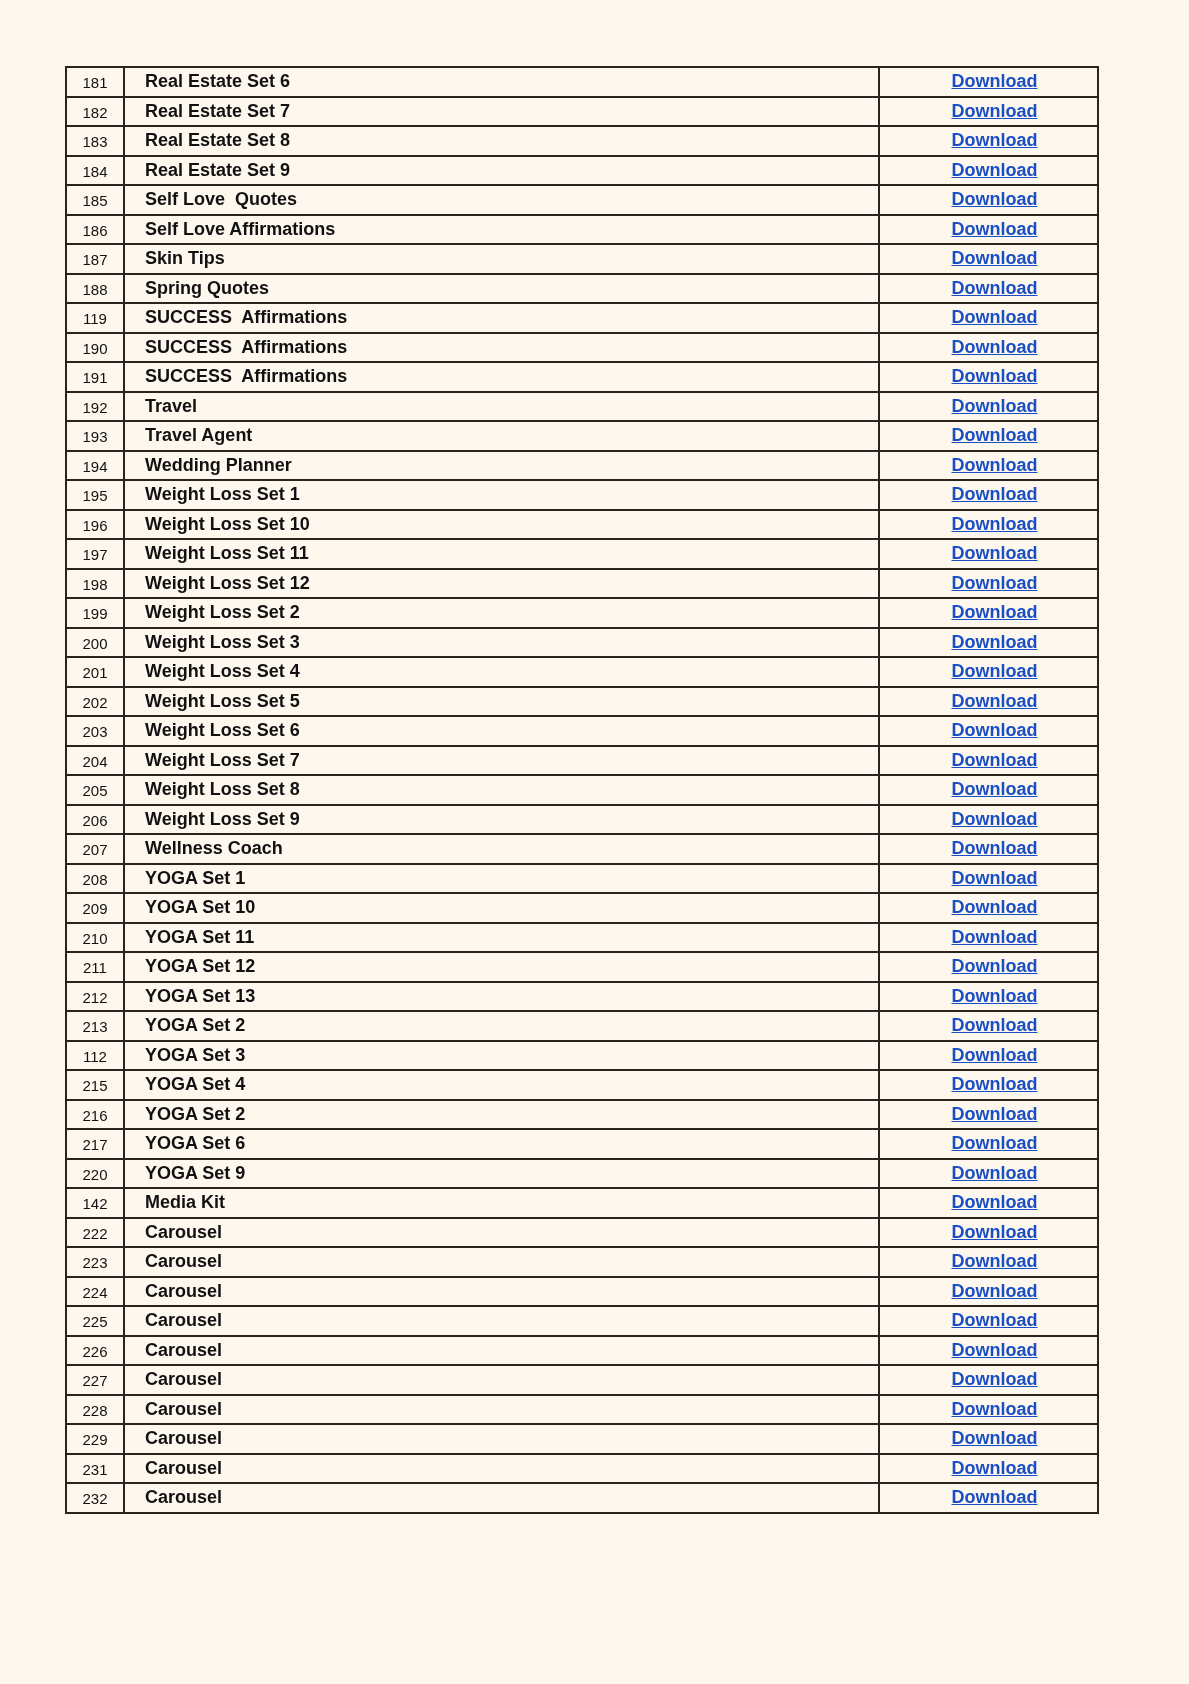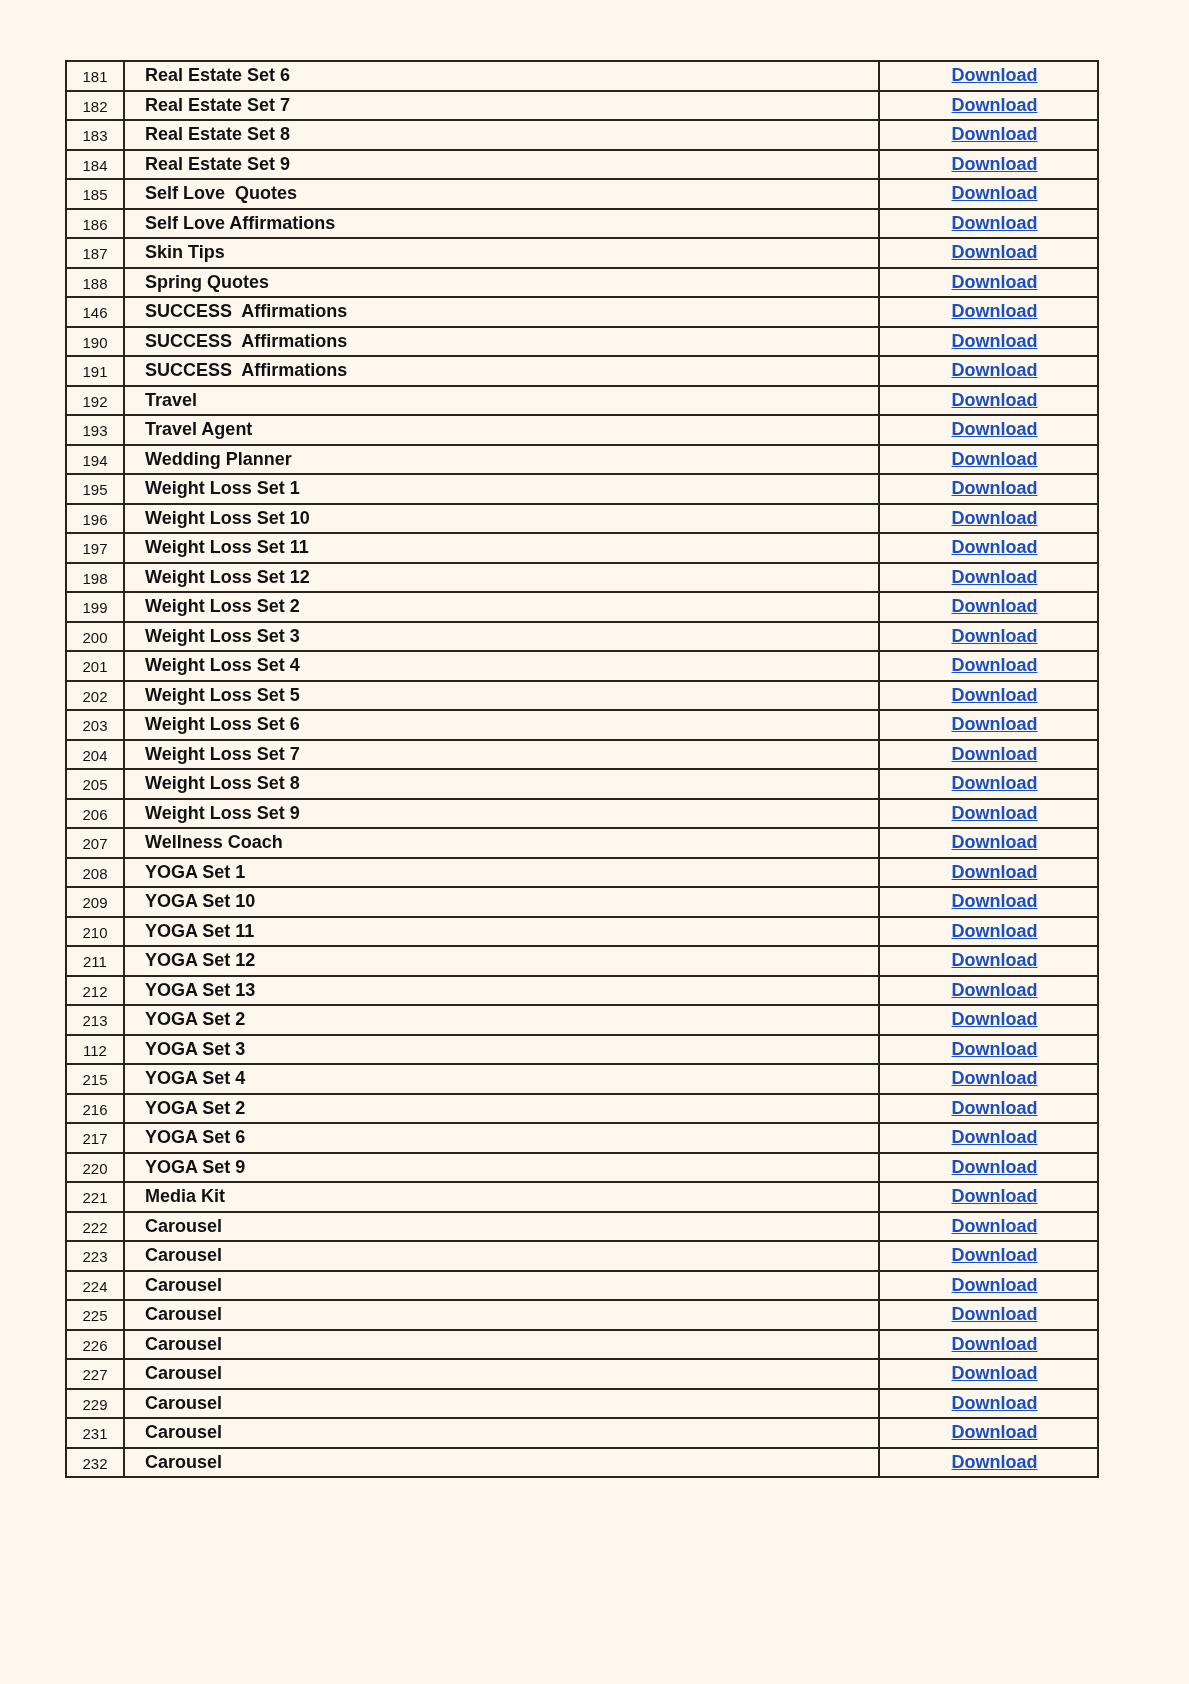--- a/index.html
+++ b/index.html
@@ -4,21 +4,21 @@
 <style>
   html, body { margin: 0; padding: 0; }
   body {
     width: 1189px; height: 1684px;
     background: #fdf7ee;
     position: relative;
     font-family: "Liberation Sans", sans-serif;
   }
   table {
     position: absolute;
-    left: 65px; top: 60px;
+    left: 65px; top: 66px;
     width: 1034px;
     border-collapse: collapse;
     table-layout: fixed;
   }
   td {
     border: 2px solid #2a2420;
     height: 25.5px;
     padding: 0;
     line-height: 25px;
     overflow: hidden;
@@ -70,21 +70,21 @@
         <td class="num">187</td>
         <td class="title">Skin Tips</td>
         <td class="link"><a href="#">Download</a></td>
       </tr>
       <tr>
         <td class="num">188</td>
         <td class="title">Spring Quotes</td>
         <td class="link"><a href="#">Download</a></td>
       </tr>
       <tr>
-        <td class="num">146</td>
+        <td class="num">119</td>
         <td class="title">SUCCESS  Affirmations</td>
         <td class="link"><a href="#">Download</a></td>
       </tr>
       <tr>
         <td class="num">190</td>
         <td class="title">SUCCESS  Affirmations</td>
         <td class="link"><a href="#">Download</a></td>
       </tr>
       <tr>
         <td class="num">191</td>
@@ -220,21 +220,21 @@
         <td class="num">217</td>
         <td class="title">YOGA Set 6</td>
         <td class="link"><a href="#">Download</a></td>
       </tr>
       <tr>
         <td class="num">220</td>
         <td class="title">YOGA Set 9</td>
         <td class="link"><a href="#">Download</a></td>
       </tr>
       <tr>
-        <td class="num">221</td>
+        <td class="num">142</td>
         <td class="title">Media Kit</td>
         <td class="link"><a href="#">Download</a></td>
       </tr>
       <tr>
         <td class="num">222</td>
         <td class="title">Carousel</td>
         <td class="link"><a href="#">Download</a></td>
       </tr>
       <tr>
         <td class="num">223</td>
@@ -251,20 +251,25 @@
         <td class="title">Carousel</td>
         <td class="link"><a href="#">Download</a></td>
       </tr>
       <tr>
         <td class="num">226</td>
         <td class="title">Carousel</td>
         <td class="link"><a href="#">Download</a></td>
       </tr>
       <tr>
         <td class="num">227</td>
+        <td class="title">Carousel</td>
+        <td class="link"><a href="#">Download</a></td>
+      </tr>
+      <tr>
+        <td class="num">228</td>
         <td class="title">Carousel</td>
         <td class="link"><a href="#">Download</a></td>
       </tr>
       <tr>
         <td class="num">229</td>
         <td class="title">Carousel</td>
         <td class="link"><a href="#">Download</a></td>
       </tr>
       <tr>
         <td class="num">231</td>

